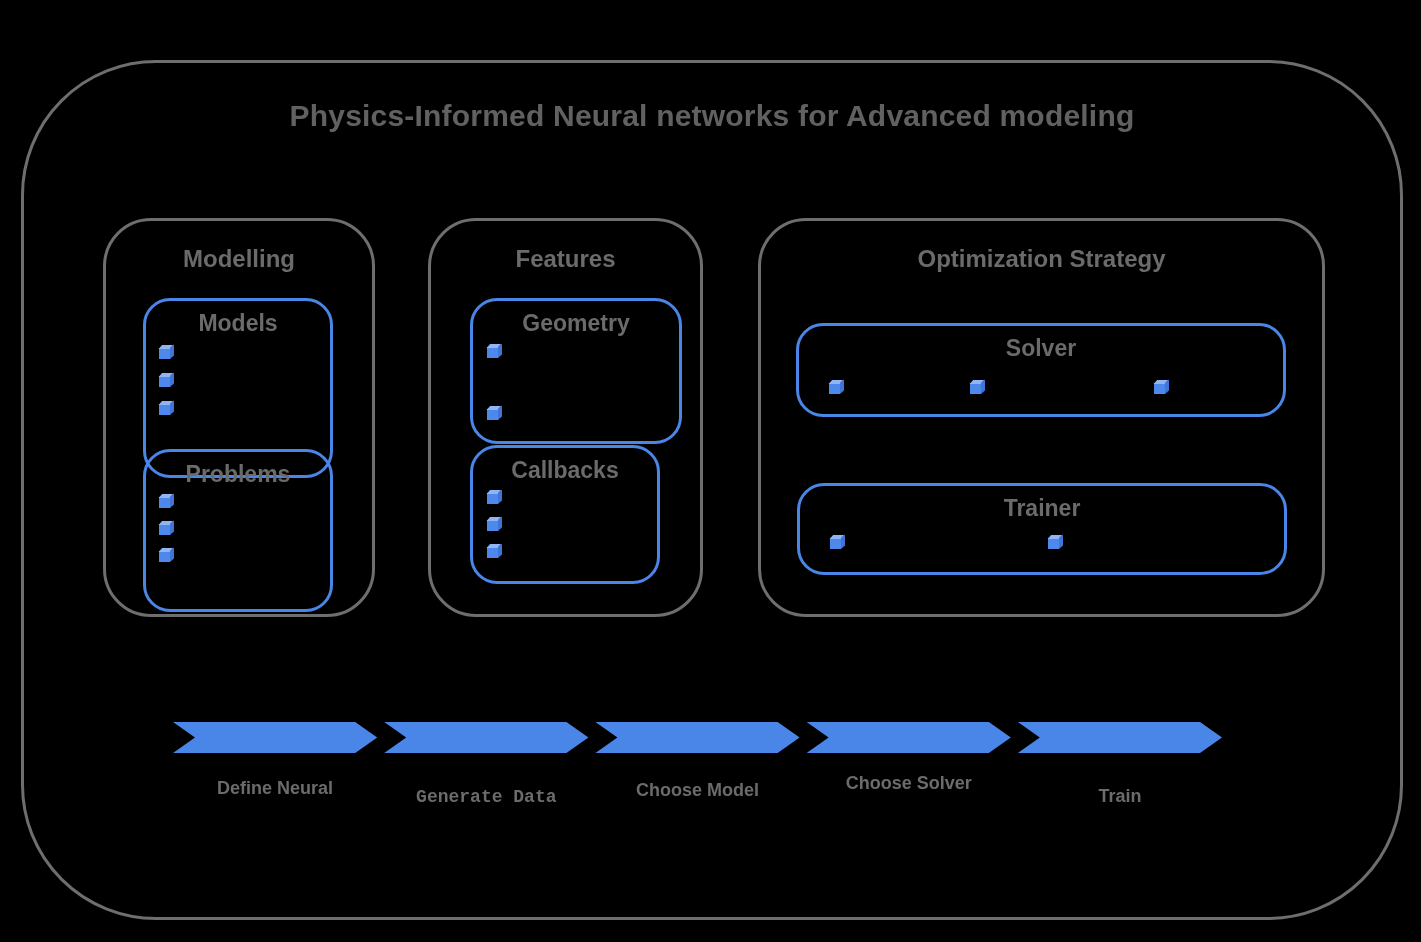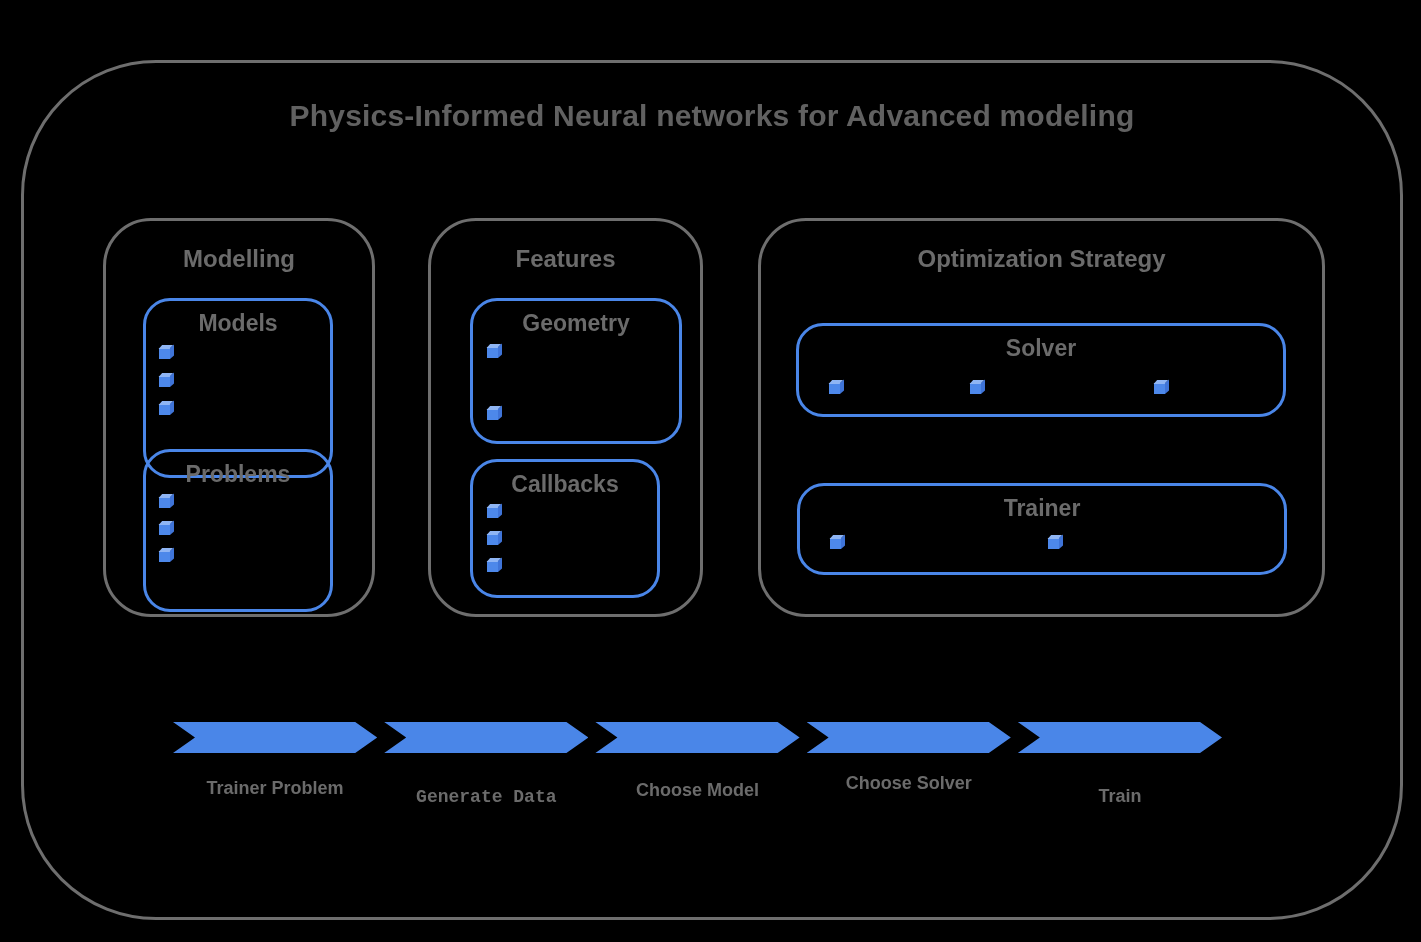--- a/index.html
+++ b/index.html
@@ -63,21 +63,21 @@
 
   
   .subbox {
     position: absolute;
     border: 3px solid var(--blue);
     border-radius: 27px;
   }
   .subbox-models    { left: 37px; top: 77px;  width: 190px; height: 180px; }
   .subbox-problems  { left: 37px; top: 228px; width: 190px; height: 163px; }
   .subbox-geometry  { left: 39px; top: 77px;  width: 212px; height: 146px; }
-  .subbox-callbacks { left: 39px; top: 238px; width: 190px; height: 139px; }
+  .subbox-callbacks { left: 39px; top: 224px; width: 190px; height: 139px; }
   .subbox-solver    { left: 35px; top: 102px; width: 490px; height: 94px; }
   .subbox-trainer   { left: 36px; top: 262px; width: 490px; height: 92px; }
   .subbox-label {
     position: absolute;
     top: 9px; left: 0; width: 100%;
     text-align: center;
     font-size: 23px;
     font-weight: 700;
     color: var(--text-gray);
   }
@@ -228,21 +228,21 @@
     </div>
 
     <div class="flow-band">
       <div class="chev"></div>
       <div class="chev"></div>
       <div class="chev"></div>
       <div class="chev"></div>
       <div class="chev"></div>
     </div>
     <div class="flow-labels">
-      <div class="flow-label">Trainer Problem</div>
+      <div class="flow-label">Define Neural</div>
       <div class="flow-label">Generate Data</div>
       <div class="flow-label">Choose Model</div>
       <div class="flow-label">Choose Solver</div>
       <div class="flow-label">Train</div>
     </div>
 
   </div>
 </div>
 
 </body></html>

